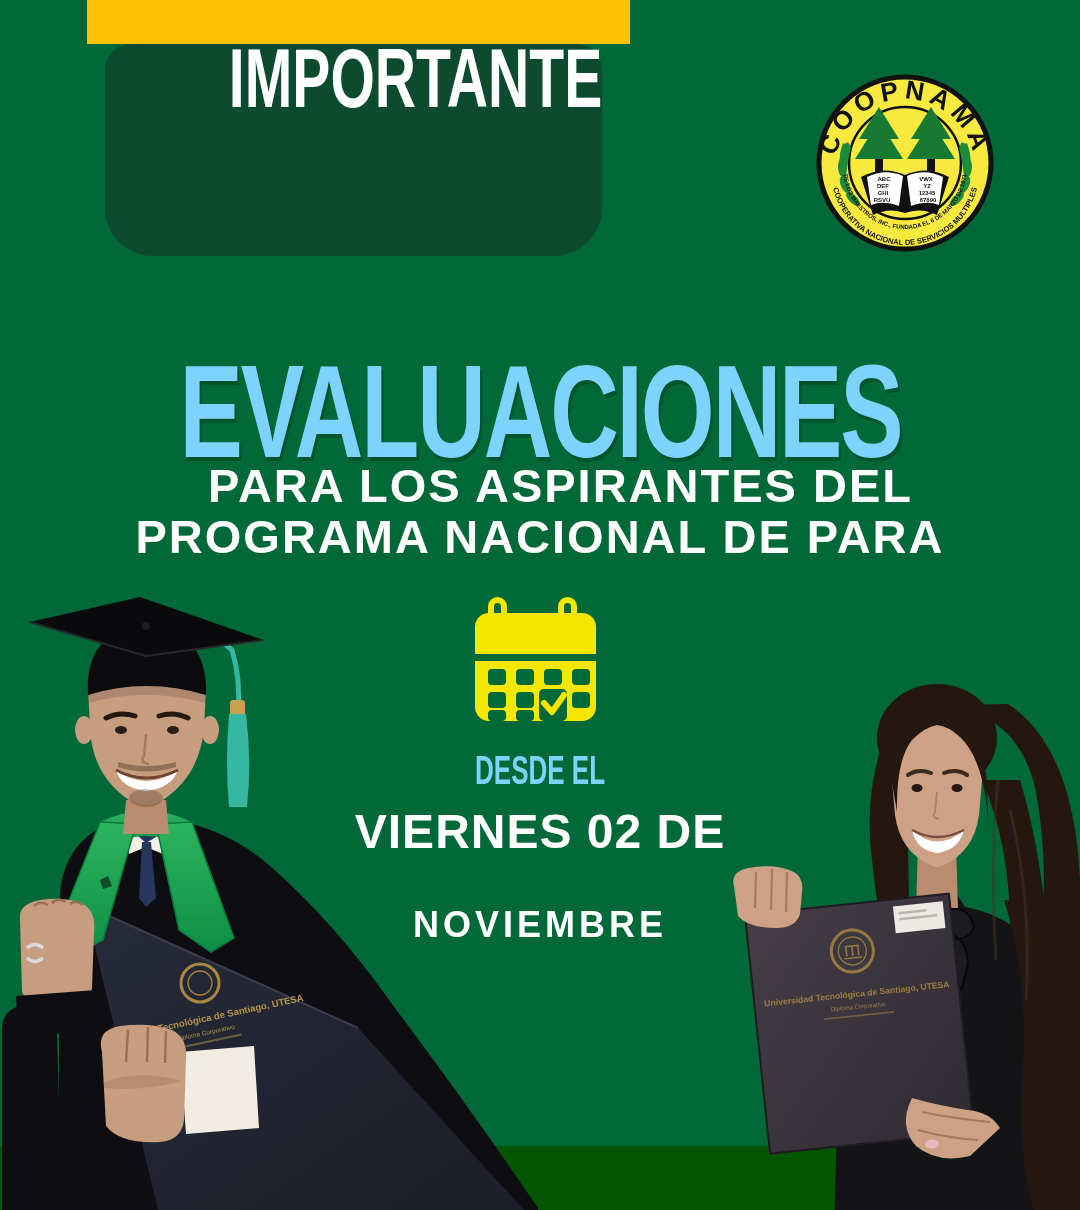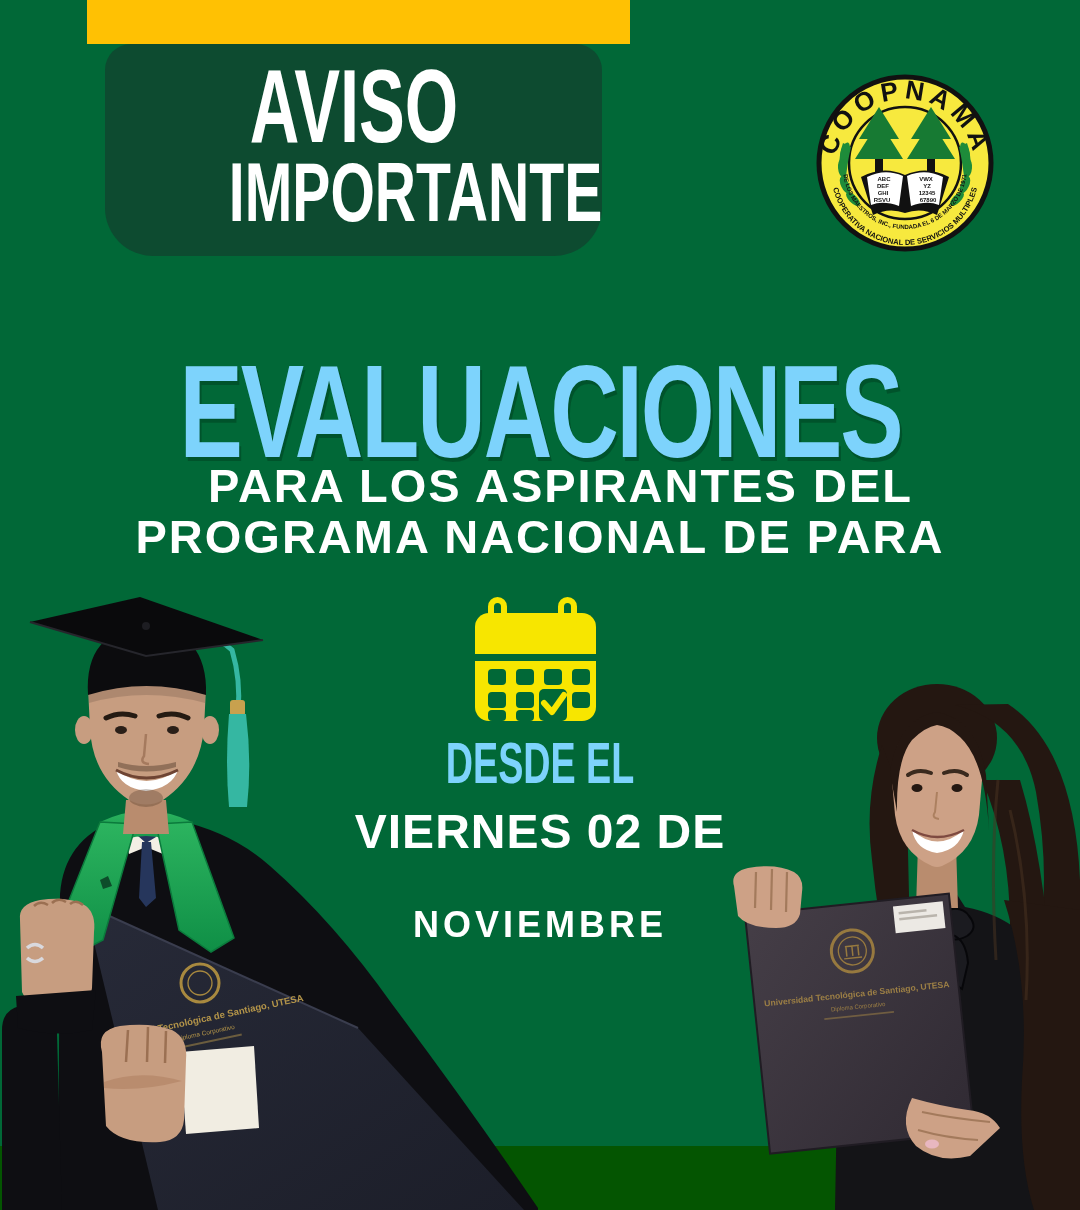--- a/index.html
+++ b/index.html
@@ -22,21 +22,21 @@
     border-radius:26px 26px 48px 48px;text-align:center;color:#fff;
   }
   #notice-line1{margin-top:10px;font-size:104px;font-weight:bold;line-height:1;}
   #notice-line1 span{transform:scaleX(.66);}
   #notice-line2{margin-top:-8px;font-size:84px;font-weight:bold;line-height:1;margin-left:36px;}
   #notice-line2 span{transform:scaleX(.68);}
   #headline-title{top:346px;font-size:132px;font-weight:bold;letter-spacing:-3px;line-height:1;}
   #headline-title span{transform:scaleX(.72);}
   #headline-sub1{top:458px;font-size:47px;letter-spacing:2px;padding-left:41px;}
   #headline-sub2{top:509px;font-size:47px;letter-spacing:2px;}
-  #schedule-intro{top:729px;font-size:58px;}
+  #schedule-intro{top:748px;font-size:40px;}
   #schedule-intro span{transform:scaleX(.65);}
   #schedule-l1{top:804px;font-size:48px;letter-spacing:1px;}
   #schedule-l2{top:904px;font-size:36px;letter-spacing:4px;}
   #schedule-l3{top:912px;font-size:52px;line-height:1;}
   #schedule-l3 span{transform:scaleX(.65);}
   #schedule-l4{top:960px;font-size:52px;line-height:1;}
   #schedule-l4 span{transform:scaleX(.65);}
   svg text{font-family:"Liberation Sans", sans-serif;}
 </style>
 </head>
@@ -164,21 +164,20 @@
     <path d="M 252 438 Q 238 466 256 486 Q 278 504 310 496 L 340 468 Q 330 452 308 450 Q 280 446 252 438 Z" fill="#cda186"></path>
     <path d="M 262 452 Q 290 458 330 462 M 258 470 Q 286 478 318 480" stroke="#a37a5c" stroke-width="2" fill="none"></path>
     <ellipse cx="272" cy="484" rx="7" ry="4.5" fill="#e8b7c0"></ellipse>
 
     <path d="M 344 240 Q 370 320 362 420 Q 358 500 374 550 L 420 550 L 420 250 Z" fill="#241711"></path>
     <path d="M 350 150 Q 372 240 366 340 M 338 120 Q 330 200 336 300" stroke="#4a3322" stroke-width="3" opacity=".5" fill="none"></path>
   </svg>
 
   <div id="top-bar" class="abs"></div>
   <div id="notice-box" class="abs">
-    <div id="notice-line1" class="cond"><span>AVISO</span></div>
     <div id="notice-line2" class="cond"><span>IMPORTANTE</span></div>
   </div>
 
   <svg class="abs" style="left:815px;top:73px" width="180" height="180" viewBox="0 0 180 180">
     <circle cx="90" cy="90" r="86" fill="#f7e93e" stroke="#111111" stroke-width="5"></circle>
     <circle cx="90" cy="90" r="56" fill="none" stroke="#111111" stroke-width="2.5"></circle>
 
     <g fill="#1e8c3a">
       <path d="M 28 70 q -8 22 2 44 q 2 -24 6 -40 Z"></path>
       <ellipse cx="30" cy="78" rx="4" ry="9" transform="rotate(20 30 78)"></ellipse>

